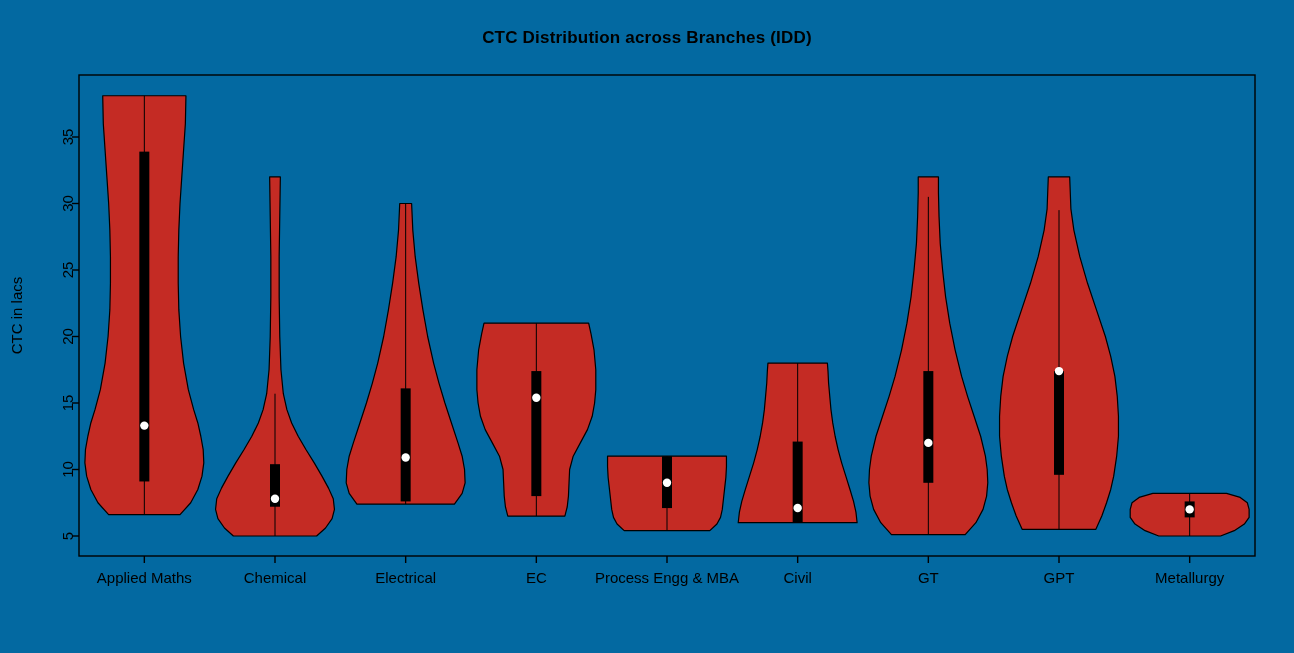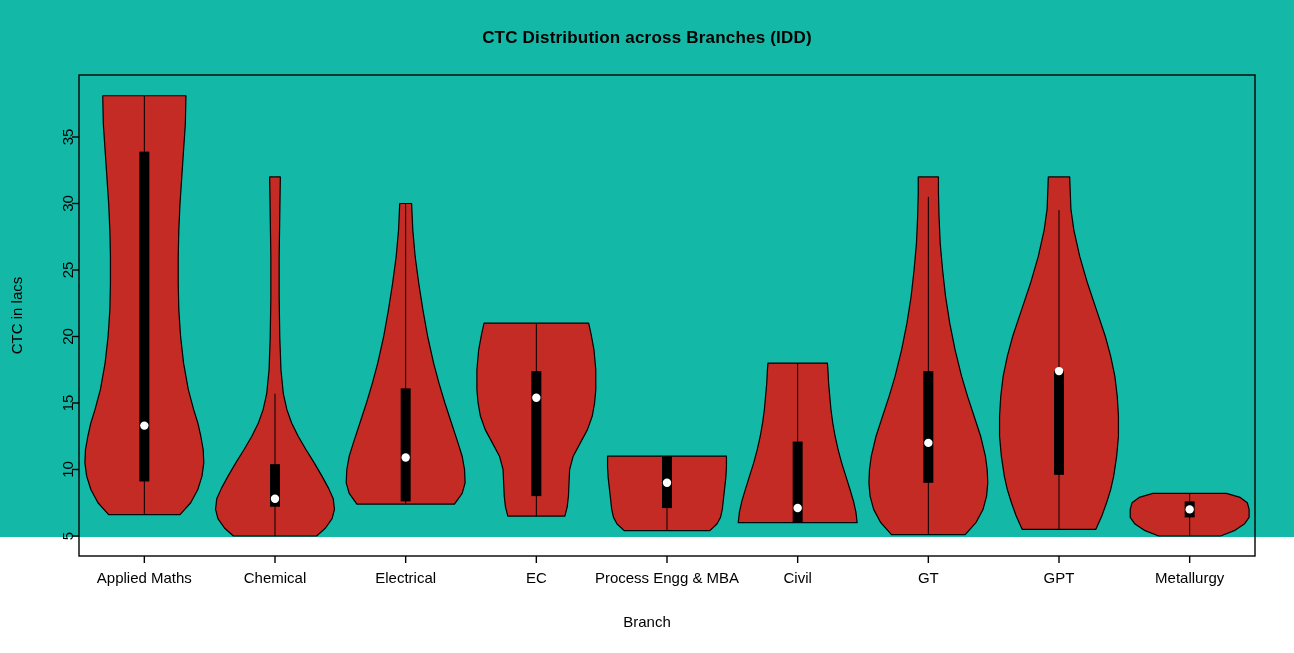--- a/index.html
+++ b/index.html
@@ -1,17 +1,17 @@
 <!DOCTYPE html>
 <html><head>
 <meta charset="utf-8">
 <style>
   html,body{margin:0;padding:0;background:#ffffff;}
   body{width:1294px;height:653px;font-family:"Liberation Sans",sans-serif;overflow:hidden;}
-  #root{position:relative;width:1294px;height:537px;background:#14b8a6;}
+  #root{position:relative;width:1294px;height:653px;background:#0369a1;}
   #title{
     position:absolute;left:0;top:28px;width:1294px;text-align:center;
     font-size:17px;font-weight:bold;color:#000;font-family:"Liberation Sans",sans-serif;
     letter-spacing:0.2px;
   }
   #plotsvg{position:absolute;left:0;top:0;}
   .axis-text{font-family:"Liberation Sans",sans-serif;font-size:15px;fill:#000;}
   .tick-lab{font-family:"Liberation Sans",sans-serif;font-size:15px;fill:#000;}
   #xlabel{
     position:absolute;left:0;top:613px;width:1294px;text-align:center;
@@ -115,15 +115,14 @@
         <text x="797.6666666666666" y="583" text-anchor="middle" class="tick-lab">Civil</text>
         <line x1="928.3333333333333" y1="556" x2="928.3333333333333" y2="563" stroke="#000" stroke-width="1.4"></line>
         <text x="928.3333333333333" y="583" text-anchor="middle" class="tick-lab">GT</text>
         <line x1="1059" y1="556" x2="1059" y2="563" stroke="#000" stroke-width="1.4"></line>
         <text x="1059" y="583" text-anchor="middle" class="tick-lab">GPT</text>
         <line x1="1189.6666666666665" y1="556" x2="1189.6666666666665" y2="563" stroke="#000" stroke-width="1.4"></line>
         <text x="1189.6666666666665" y="583" text-anchor="middle" class="tick-lab">Metallurgy</text>
       </g>
   </svg>
 
-  <div id="xlabel">Branch</div>
 
 </div>
 
 </body></html>

